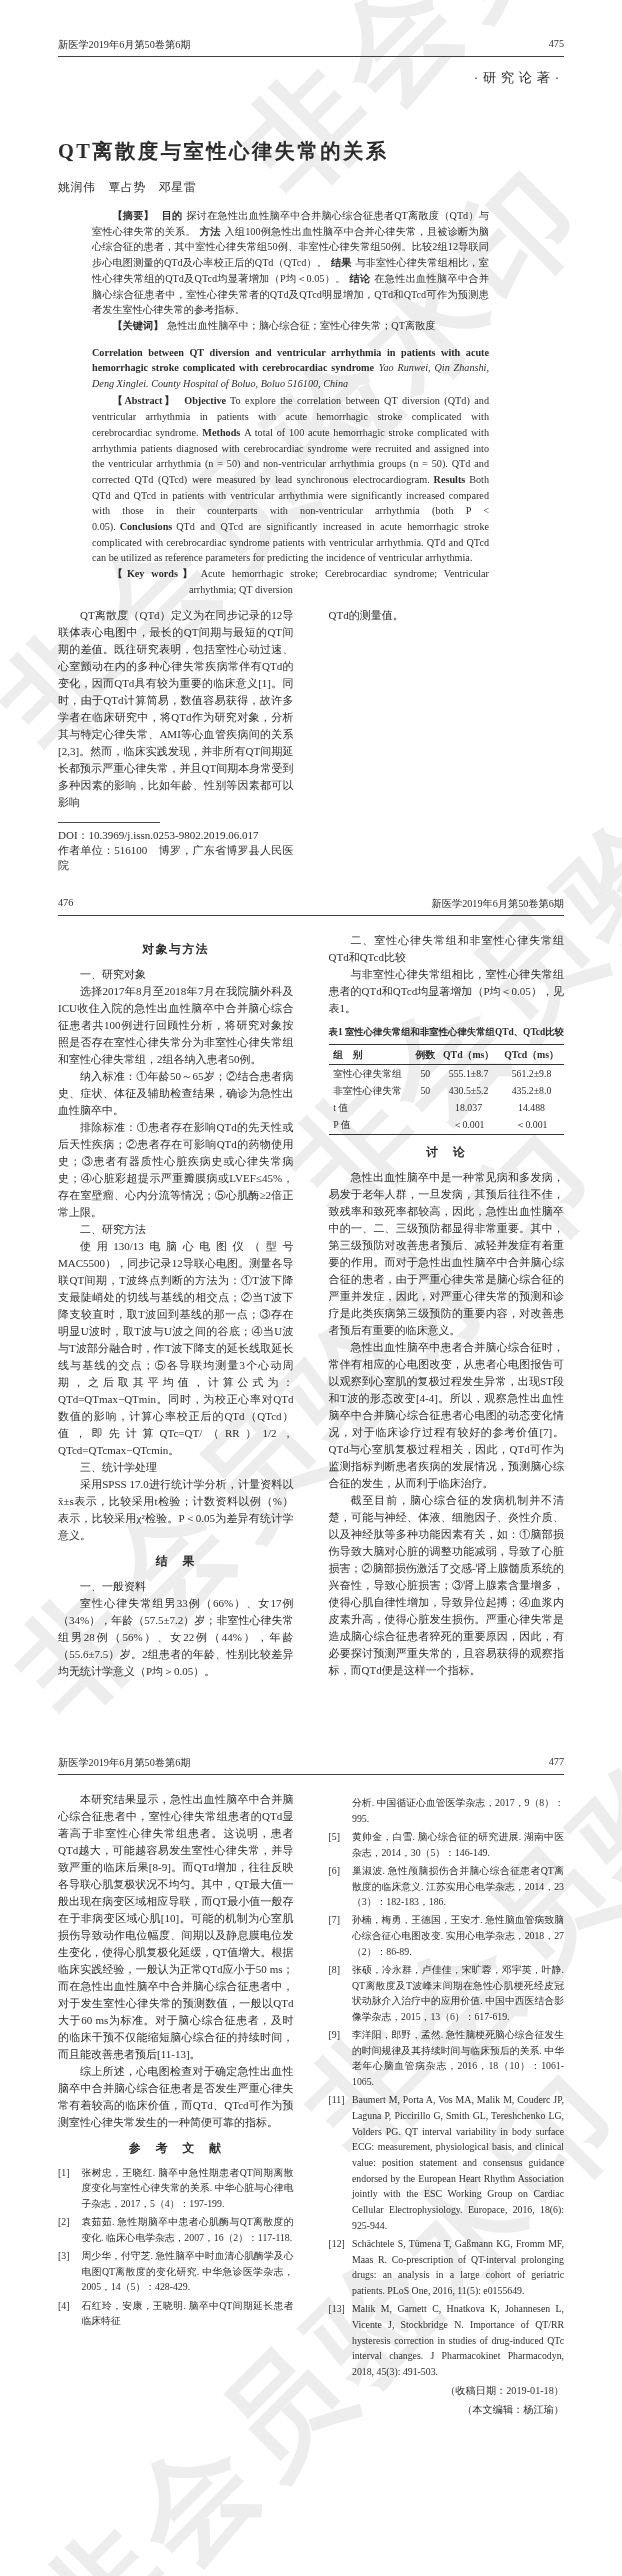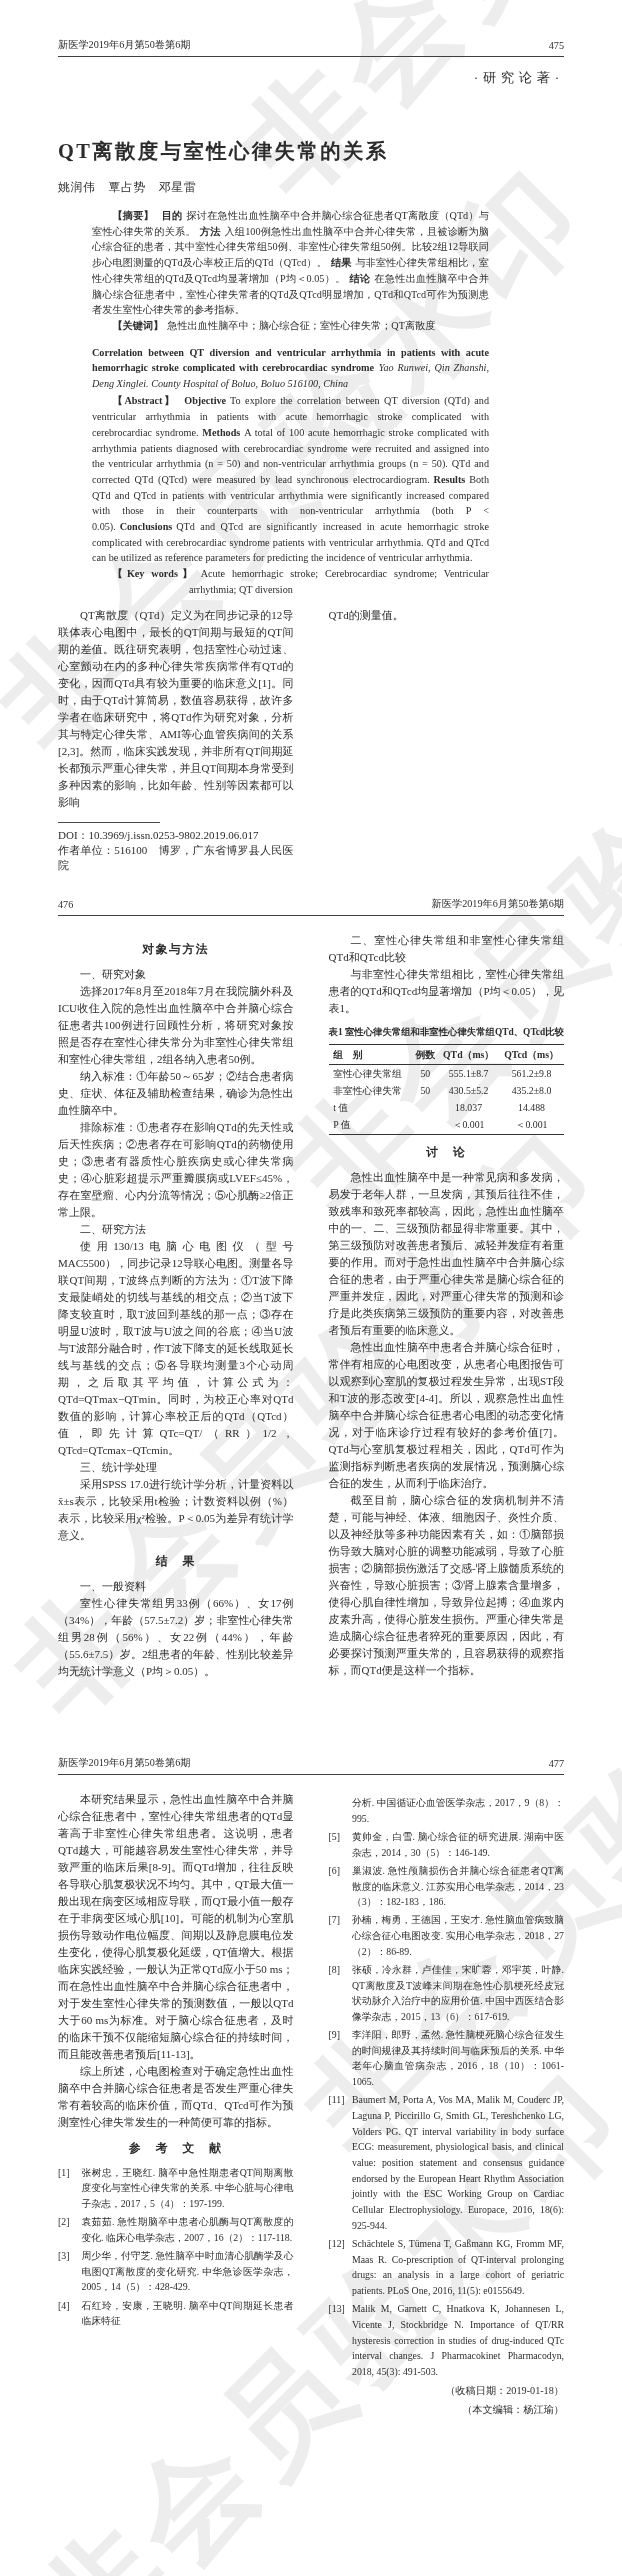--- a/index.html
+++ b/index.html
@@ -5,21 +5,21 @@
   html,body{margin:0;padding:0;background:#ffffff;}
   .paper{position:relative;width:622px;height:2576px;margin:0 auto;overflow:hidden;background:#ffffff;
          font-family:"Liberation Serif","DejaVu Serif",serif;color:#2c2c2c;}
   
   .wm{position:absolute;z-index:0;font-size:118px;font-weight:bold;color:#ededed;white-space:nowrap;
       letter-spacing:9.4px;transform:rotate(-45deg);transform-origin:left center;user-select:none;}
   .wm1{left:266px;top:94px;} .wm2{left:23.5px;top:650px;} .wm3{left:313px;top:1113px;}
   .wm4{left:39px;top:1614px;} .wm5{left:329px;top:2053px;} .wm6{left:63px;top:2554px;}
   
   .page{position:relative;z-index:1;width:100%;height:859px;box-sizing:border-box;padding:38px 58px 0;}
-  .page-head{display:flex;justify-content:space-between;align-items:center;font-size:10.2px;
+  .page-head{display:flex;justify-content:space-between;align-items:flex-start;font-size:10.2px;
              padding-bottom:3.9px;border-bottom:1.6px solid #3f3f3f;}
   .category{text-align:right;margin-top:12.5px;font-size:13.3px;letter-spacing:4.7px;}
   .title{margin:15.7px 0 0;font-size:20.4px;font-weight:bold;letter-spacing:2.4px;line-height:32px;}
   .authors{margin-top:12.5px;font-size:11.8px;letter-spacing:0.8px;}
   
   .abstract{margin:12.5px 75px 0 34px;font-size:10.2px;line-height:15.7px;text-align:justify;}
   .abstract p{margin:0;text-indent:2em;}
   .abstract .lbl{margin:0 3.9px;}
   .abstract .lbl0{margin-right:3.9px;}
   .en{margin-top:11px;}

